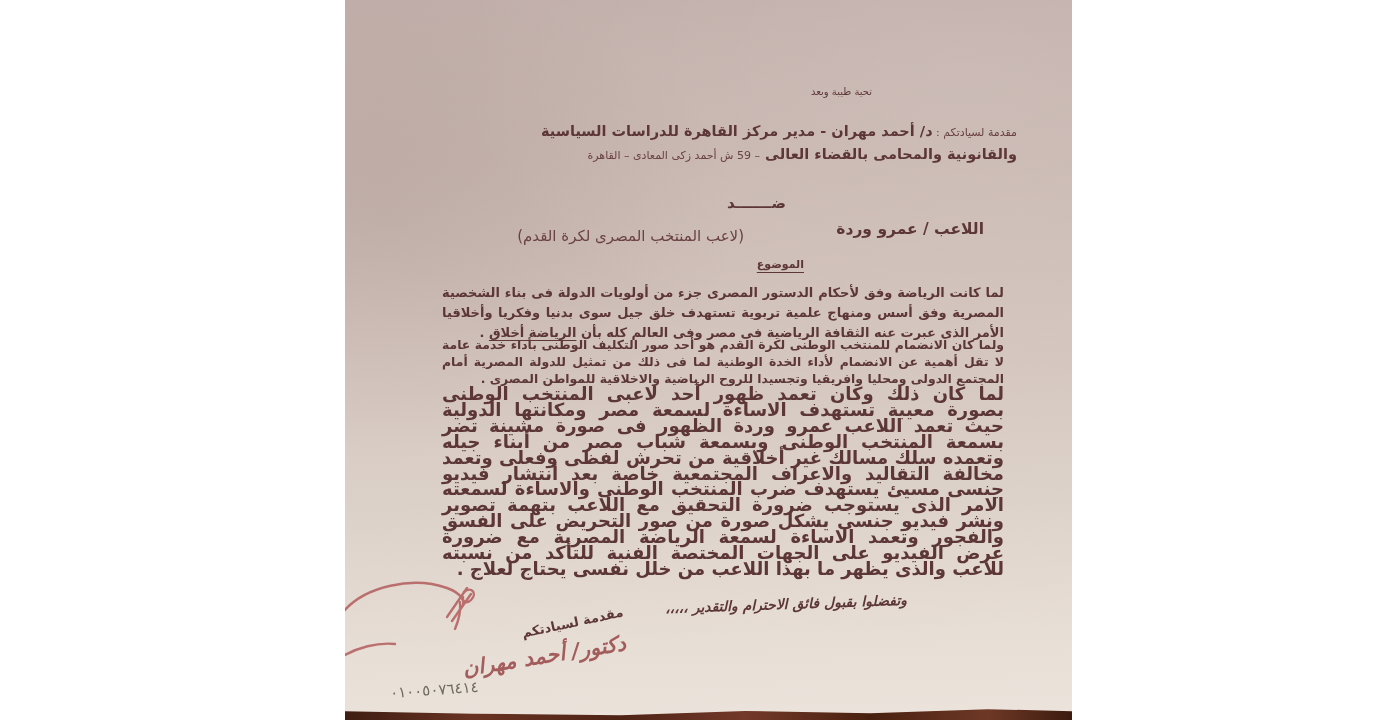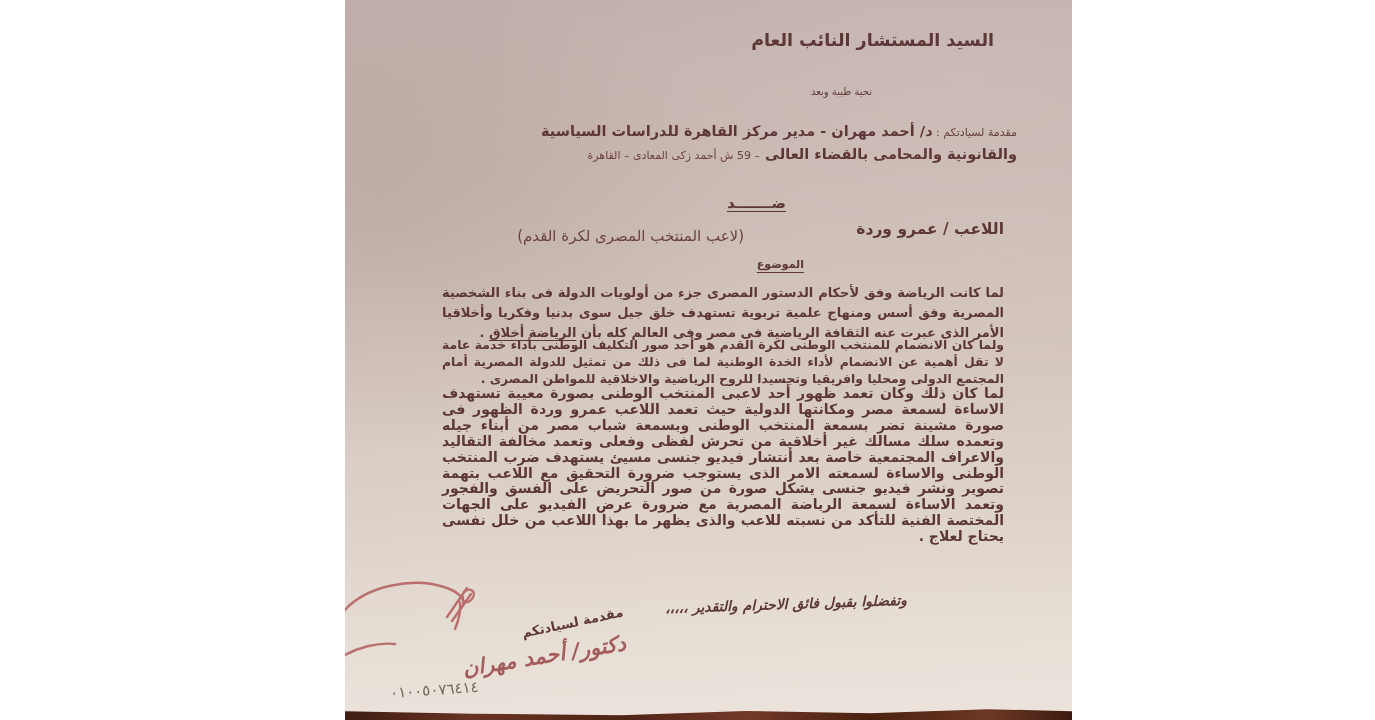--- a/index.html
+++ b/index.html
@@ -24,45 +24,44 @@
     background:linear-gradient(90deg,#3d1c11 0%,#693323 18%,#4e2316 38%,#73392a 55%,#49200f 72%,#6e3826 88%,#3a1a0e 100%);
     clip-path:polygon(0% 42%,18% 58%,38% 68%,55% 40%,72% 55%,88% 28%,100% 42%,100% 100%,0% 100%);
   }
   .doc{position:absolute;inset:0;direction:rtl;color:#5d3737;}
   .abs{position:absolute;}
   .salutation{top:30px;right:78px;font-size:17.5px;font-weight:bold;letter-spacing:.5px;}
   .greeting{top:86px;right:200px;font-size:10px;font-weight:normal;}
   .intro{top:120px;right:55px;width:590px;text-align:right;line-height:21px;}
   .intro .small{font-size:11px;font-weight:normal;color:#6a4242;}
   .intro .boldname{font-size:14.5px;font-weight:bold;}
-  .versus{top:194px;right:286px;font-size:15px;font-weight:bold;text-decoration:underline;text-underline-offset:3px;text-align:center;}
-  .defendant{top:220px;right:68px;font-size:15.5px;font-weight:bold;}
+  .versus{top:194px;right:286px;font-size:15px;font-weight:bold;text-underline-offset:3px;text-align:center;}
+  .defendant{top:220px;right:88px;font-size:15.5px;font-weight:bold;}
   .defendant-note{top:227px;right:328px;font-size:15px;color:#6a4242;}
   .subject{top:258px;right:268px;font-size:11px;font-weight:bold;text-decoration:underline;text-underline-offset:4px;}
   .para{right:68px;width:562px;text-align:justify;text-align-last:right;font-weight:bold;}
   .p1{top:283px;font-size:13px;line-height:20px;}
   .p2{top:336px;font-size:12.4px;line-height:17.2px;}
-  .p3{top:386px;font-size:14px;line-height:15.9px;}
+  .p3{top:386px;font-size:18px;line-height:15.9px;}
   .p4{top:525px;font-size:12.6px;line-height:21px;text-decoration:underline;text-underline-offset:3px;}
   .emph{font-weight:bold;text-decoration:underline;text-underline-offset:3px;}
   .closing{top:596px;right:165px;font-size:14px;font-weight:bold;font-style:italic;transform:rotate(-2deg);}
   .submitted{top:615px;right:448px;font-size:13px;font-weight:bold;transform:rotate(-12deg);}
   .sig-name{top:644px;right:445px;font-size:21px;font-style:italic;font-weight:bold;color:#9c4f4f;opacity:.9;transform:rotate(-9deg);}
   .sig-phone{top:681px;left:45px;font-size:15px;color:#585649;opacity:.85;letter-spacing:9px;transform:rotate(-4deg);direction:ltr;}
   .redpen{position:absolute;left:-2px;top:572px;pointer-events:none;}
 </style>
 </head>
 <body>
 
 <div class="photo">
   <div class="paper-shade"></div>
 
   <div class="doc">
 
-    <div class="abs salutation">السيد المستشار النائب العام</div>
 
     <div class="abs greeting">تحية طيبة وبعد</div>
 
     <div class="abs intro">
       <div><span class="small">مقدمة لسيادتكم : </span><span class="boldname">د/ أحمد مهران - مدير مركز القاهرة للدراسات السياسية</span></div>
       <div><span class="boldname">والقانونية والمحامى بالقضاء العالى </span><span class="small">– 59 ش أحمد زكى المعادى – القاهرة</span></div>
     </div>
 
     <div class="abs versus">ضـــــــد</div>
 

